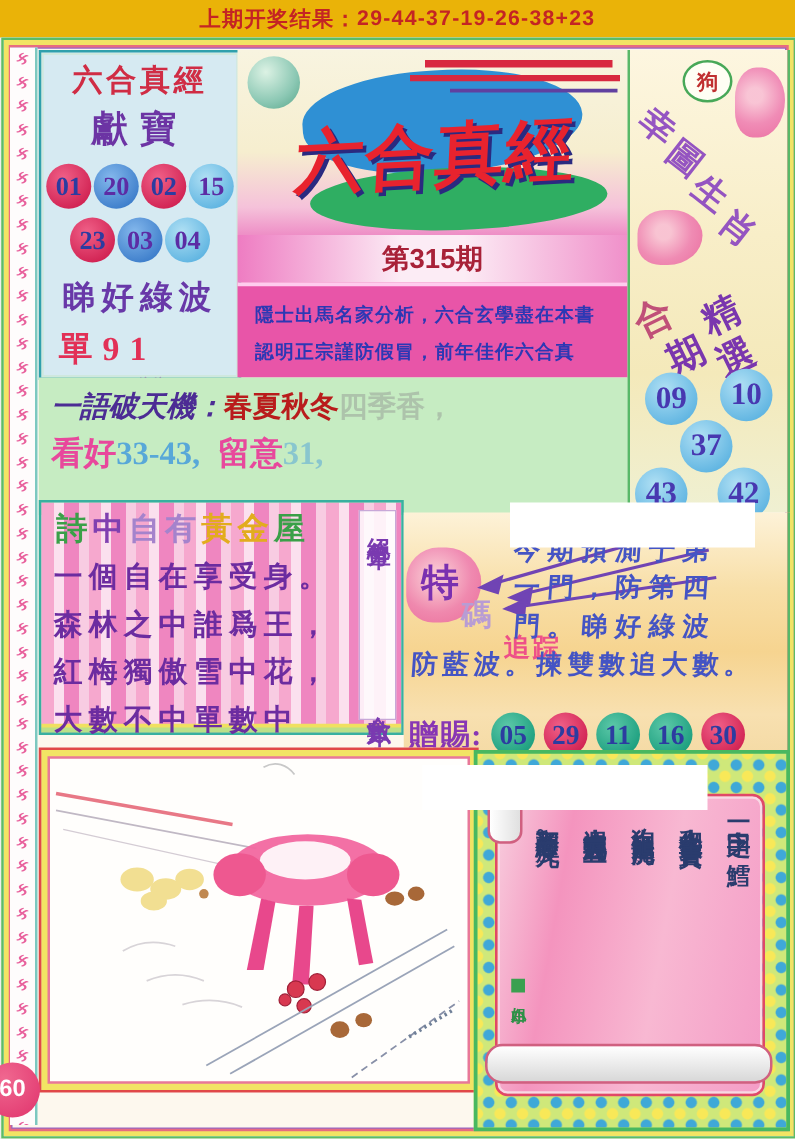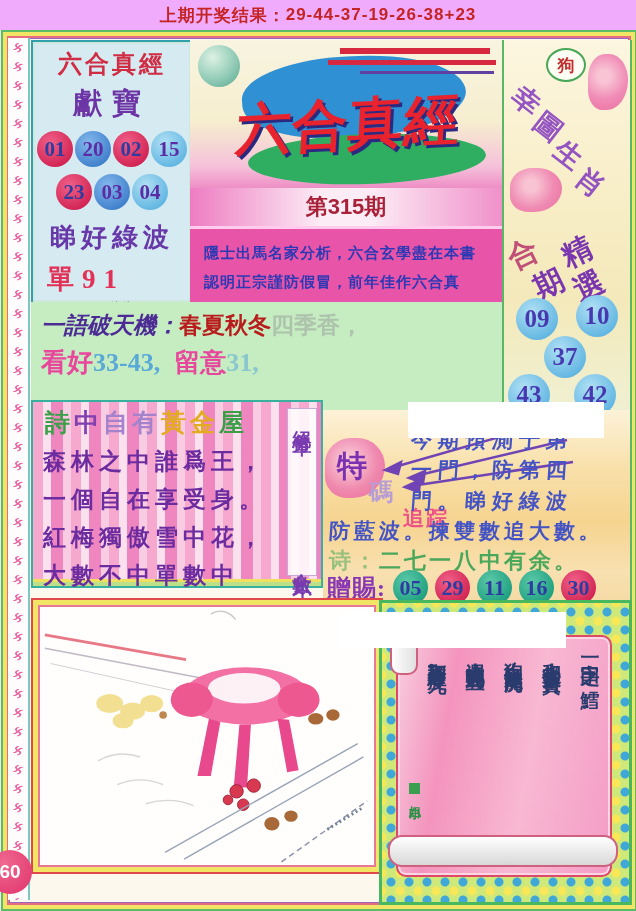--- a/index.html
+++ b/index.html
@@ -1,21 +1,21 @@
 <!DOCTYPE html>
 <html><head>
 <meta charset="utf-8">
 <style>
   html,body{margin:0;padding:0;background:#e9e7e4;}
   #page{position:relative;width:636px;height:911px;background:#efeeec;overflow:hidden;
         font-family:"Liberation Serif","DejaVu Serif",serif;}
   .abs{position:absolute;}
 
   
-  #banner{left:0;top:0;width:636px;height:30px;background:#f0abfc;
+  #banner{left:0;top:0;width:636px;height:30px;background:#eab308;
           display:flex;align-items:center;justify-content:center;
           font-family:"Liberation Sans","DejaVu Sans",sans-serif;
           font-weight:bold;font-size:17px;color:#c42424;letter-spacing:1px;}
 
   
   #sheet{left:1px;top:30px;width:632px;height:877px;background:#fdf8ee;
          border:2px solid #5cbc66;
          box-shadow:inset 0 0 0 4px #f2e464, inset 0 0 0 6px #e86c80, inset 0 0 0 7px #9a66c0;}
 
   
@@ -279,22 +279,22 @@
     <span class="abs ball lb" style="left:72px;top:255px;">10</span>
     <span class="abs ball lb" style="left:40px;top:296px;">37</span>
     <span class="abs ball lb" style="left:4px;top:334px;">43</span>
     <span class="abs ball lb" style="left:70px;top:334px;">42</span>
   </div>
 
   <div id="poembox" class="abs">
     <div class="hdr">
       <span class="cg">詩</span><span class="cp">中</span><span class="cpf">自</span><span class="cpf">有</span><span class="cgold">黃金</span><span class="cg">屋</span>
     </div>
+    <div class="pline">一個自在享受身。</div>
     <div class="pline">森林之中誰爲王，</div>
-    <div class="pline">一個自在享受身。</div>
     <div class="pline">紅梅獨傲雪中花，</div>
     <div class="pline">大數不中單數中</div>
     <div class="abs side">
       <span>絕分單</span>
       <span>合數小</span>
     </div>
   </div>
 
   <div id="predict" class="abs">
     <div class="abs flower bflower"></div>
@@ -308,23 +308,20 @@
         <line x1="196" y1="26" x2="44" y2="62"></line>
           <polygon points="38,64 54,57 52,69"></polygon>
         <line x1="202" y1="48" x2="40" y2="72"></line>
           <polygon points="34,73 49,66 48,78"></polygon>
       </g>
     </svg>
     <div class="abs pl" style="left:88px;top:16px;">今期預測于第</div>
     <div class="abs pl" style="left:88px;top:46px;">一門，防第四</div>
     <div class="abs pl" style="left:88px;top:77px;">門。睇好綠波</div>
     <div class="abs pl" style="left:6px;top:107px;letter-spacing:4px;">防藍波。揀雙數追大數。</div>
-    <div class="abs gl">
-      <span class="f">诗：</span><span>二七一八中有余。</span>
-    </div>
     <div class="abs gift">
       <span class="lbl">贈賜:</span>
       <span class="ball teal">05</span>
       <span class="ball red">29</span>
       <span class="ball teal">11</span>
       <span class="ball teal">16</span>
       <span class="ball red">30</span>
     </div>
   </div>
 

